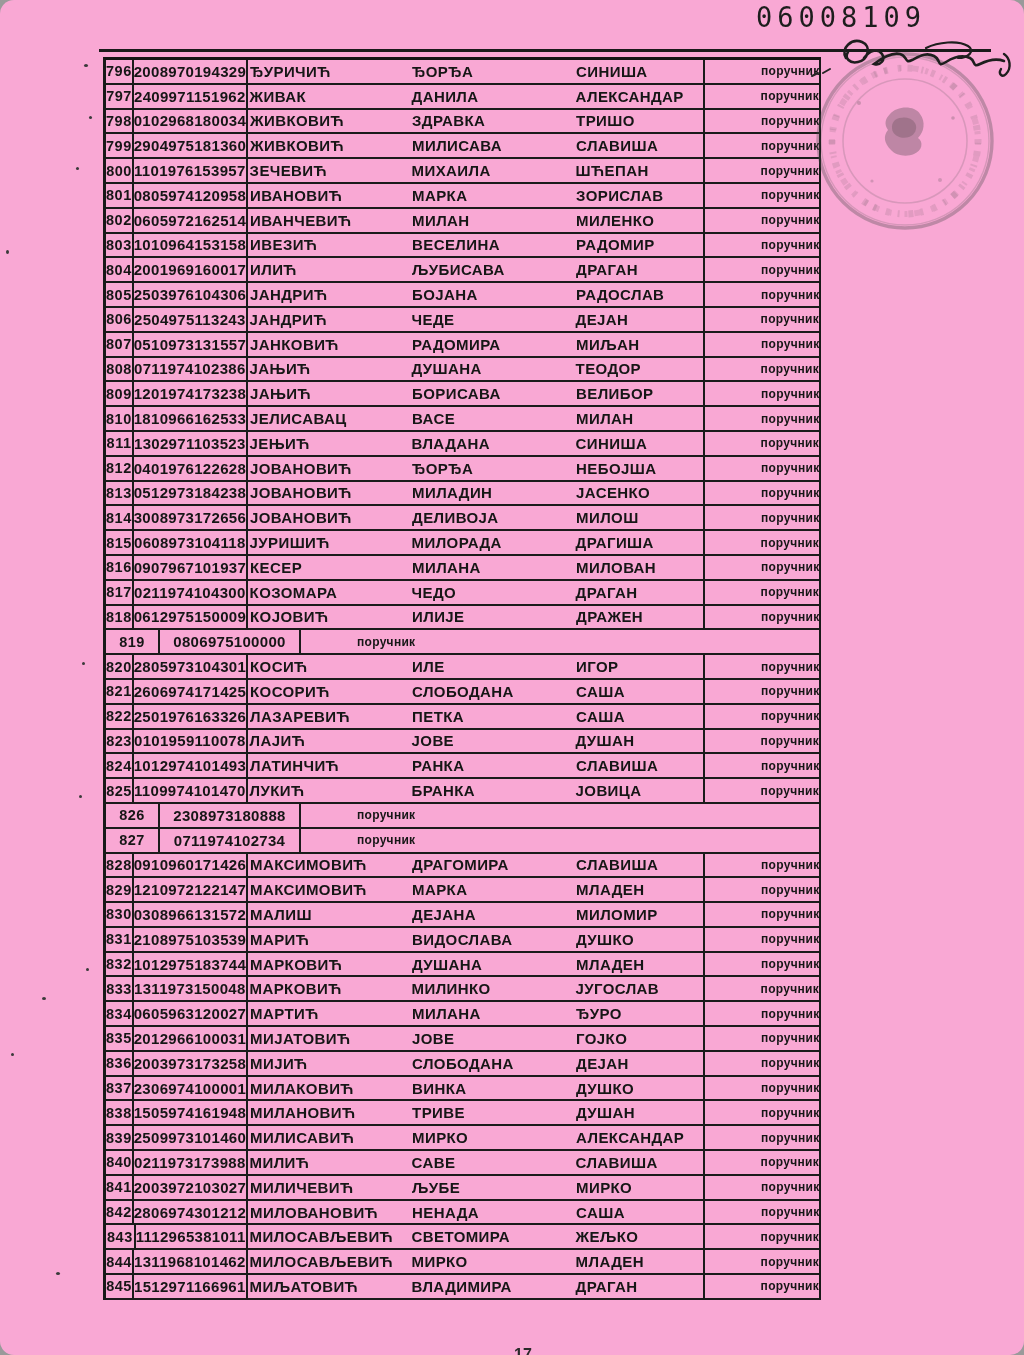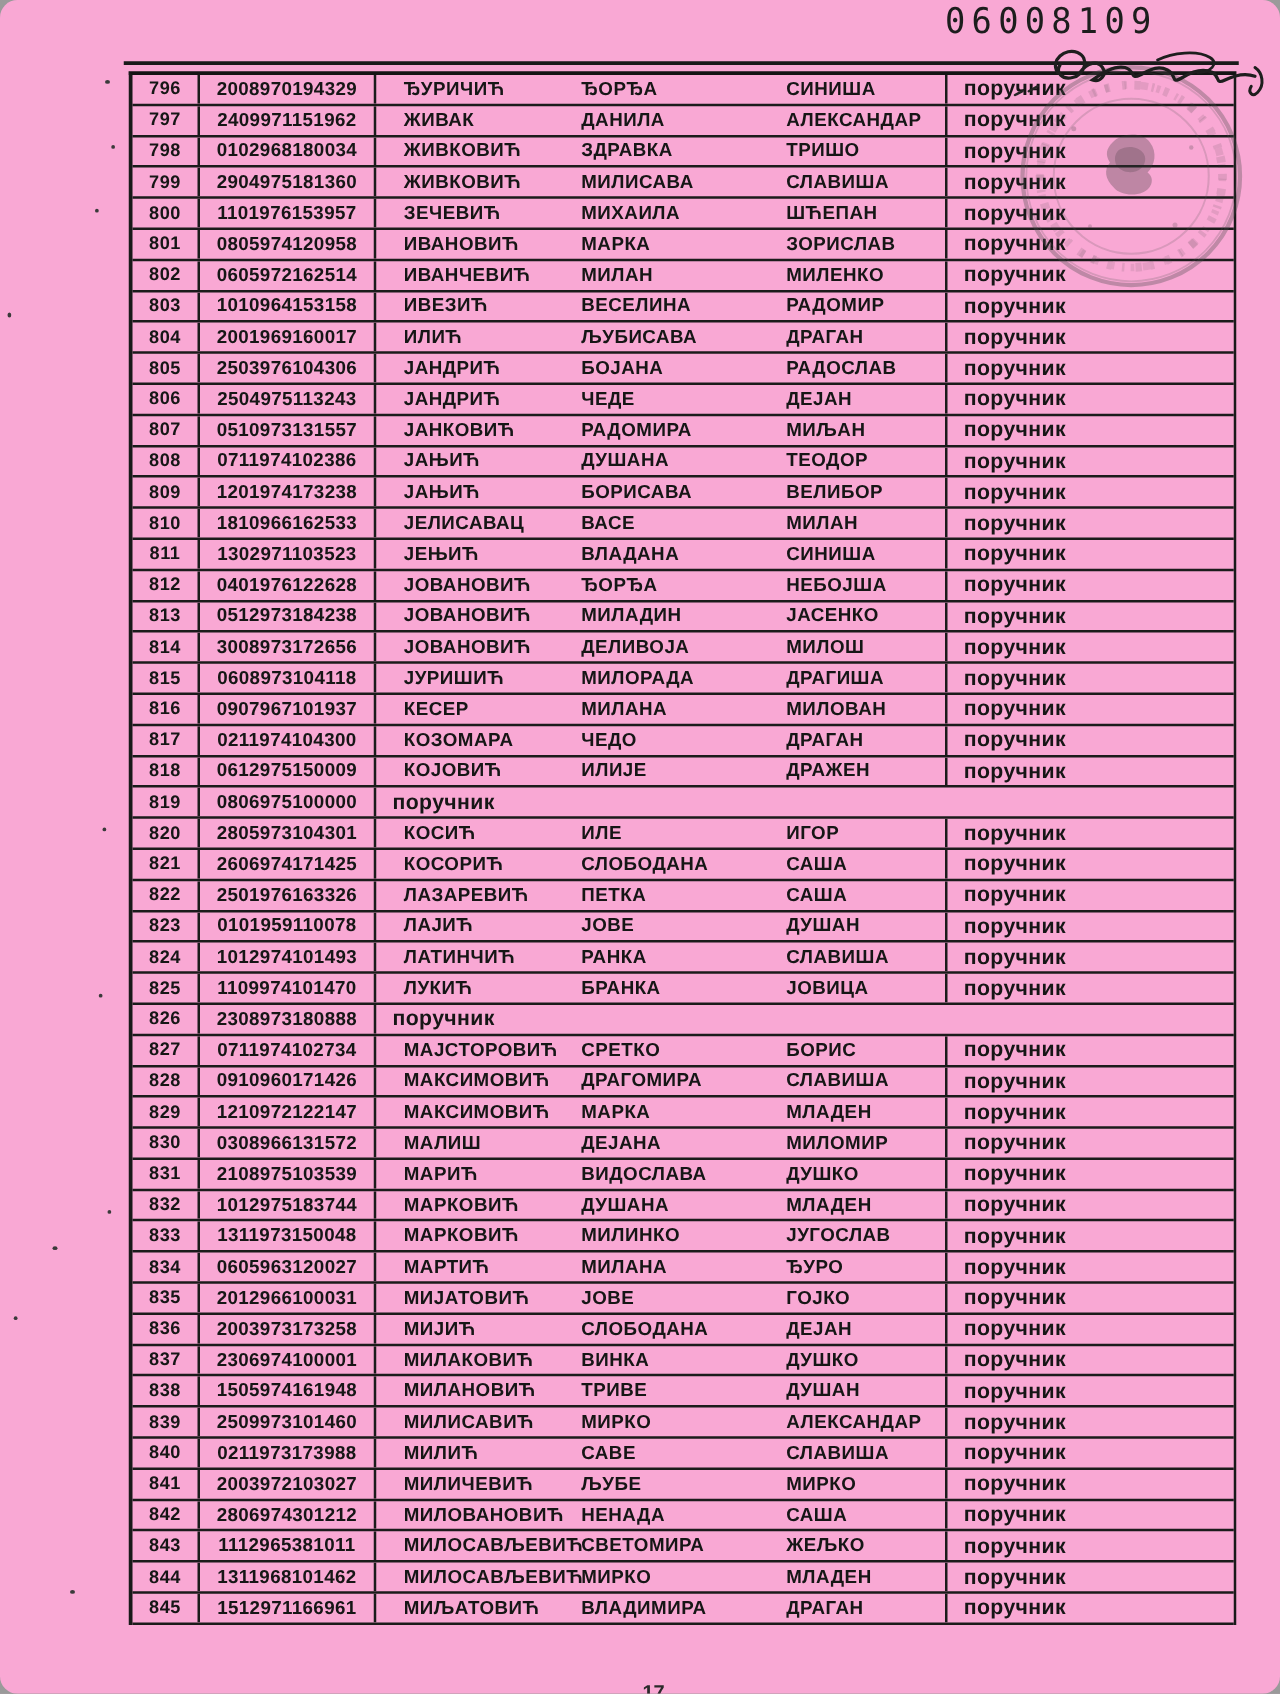--- a/index.html
+++ b/index.html
@@ -20,21 +20,21 @@
     letter-spacing:5px;white-space:nowrap;
     transform:scaleY(1.05);
   }
   .page-number{
     position:absolute;left:514px;top:1346px;
     font-size:16px;font-weight:bold;color:#2a2a2a;
   }
   
   .roster{
     position:absolute;left:103px;top:57px;
-    width:886px;
+    width:718px;
     border-left:3px solid #191919;
     border-right:2px solid #191919;
     border-top:3px solid #141414;
     box-sizing:border-box;
     z-index:2;
   }
   .top-rule{
     position:absolute;left:99px;top:49px;width:892px;height:3px;
     background:#1a1a1a;z-index:2;
   }
@@ -48,27 +48,27 @@
   .c-num{
     width:54px;justify-content:center;
     border-right:2px solid #1b1b1b;
     font-size:14.5px;font-weight:bold;letter-spacing:.5px;
   }
   .c-id{
     width:141px;justify-content:center;
     border-right:2px solid #1b1b1b;
     font-size:15px;font-weight:bold;letter-spacing:.3px;
   }
-  .c-surname{width:152px;padding-left:22px;font-size:15px;font-weight:bold;letter-spacing:.4px;}
+  .c-surname{width:152px;padding-left:2px;font-size:15px;font-weight:bold;letter-spacing:.4px;}
   .c-father{width:160px;padding-left:12px;font-size:15px;font-weight:bold;letter-spacing:.4px;}
   .c-name{width:143px;padding-left:16px;font-size:15px;font-weight:bold;letter-spacing:.4px;}
   .names-group{border-right:2px solid #1b1b1b;display:flex;height:100%;}
   .c-rank{
     flex:1;padding-left:13px;
-    font-size:17px;font-weight:bold;letter-spacing:.3px;
+    font-size:12px;font-weight:bold;letter-spacing:.3px;margin-left:43px;
   }
   
   .stamp{position:absolute;left:812px;top:48px;z-index:3;pointer-events:none;opacity:.62;}
   .signature{position:absolute;left:808px;top:28px;z-index:4;pointer-events:none;}
   
   .speck{position:absolute;background:#3a3a3a;border-radius:50%;z-index:1;}
 </style>
 </head>
 <body>
 
@@ -407,25 +407,20 @@
 
     <div class="row">
       <div class="cell c-num">826</div>
       <div class="cell c-id">2308973180888</div>
       <div class="cell c-rank">поручник</div>
     </div>
 
     <div class="row">
       <div class="cell c-num">827</div>
       <div class="cell c-id">0711974102734</div>
-      <div class="names-group">
-        <div class="cell c-surname">МАЈСТОРОВИЋ</div>
-        <div class="cell c-father">СРЕТКО</div>
-        <div class="cell c-name">БОРИС</div>
-      </div>
       <div class="cell c-rank">поручник</div>
     </div>
 
     <div class="row">
       <div class="cell c-num">828</div>
       <div class="cell c-id">0910960171426</div>
       <div class="names-group">
         <div class="cell c-surname">МАКСИМОВИЋ</div>
         <div class="cell c-father">ДРАГОМИРА</div>
         <div class="cell c-name">СЛАВИША</div>

